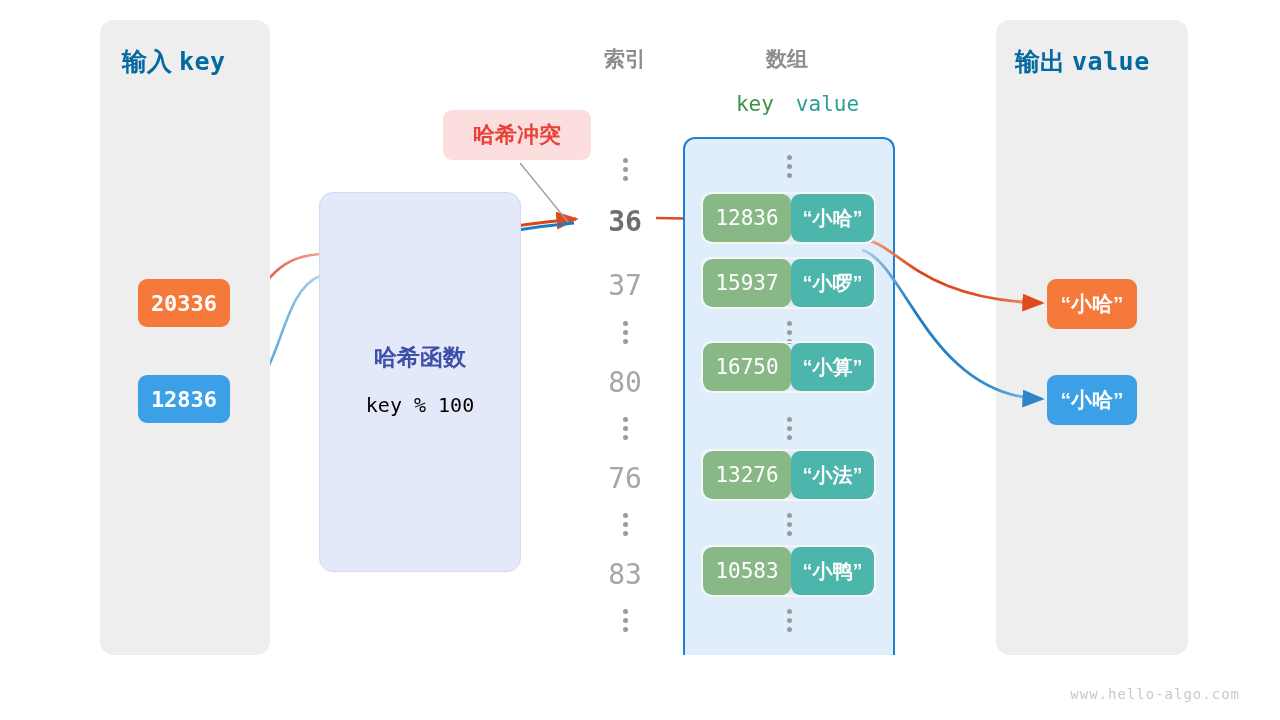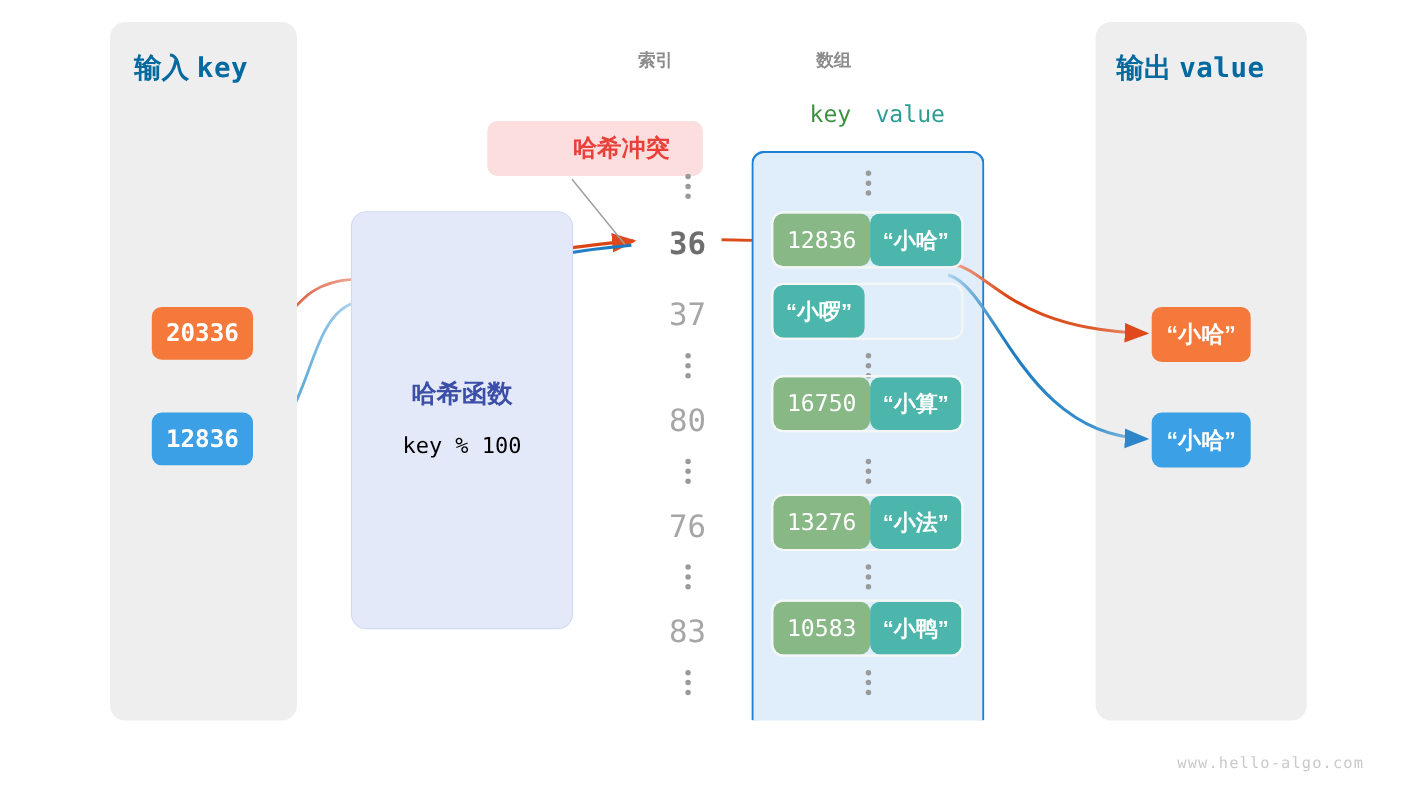--- a/index.html
+++ b/index.html
@@ -36,22 +36,23 @@
     font-family: "DejaVu Sans Mono", "Liberation Mono", monospace;
     letter-spacing: 0.5px;
   }
   #input-title  { left: 122px; top: 45px; }
   #output-title { left: 1015px; top: 45px; }
 
   .col-title {
     position: absolute;
     color: #8c8c8c;
     font-weight: bold;
-    font-size: 16px;
+    font-size: 21px;
     white-space: nowrap;
+    text-align: center;
   }
   #index-title { left: 580px; top: 45px; width: 90px; }
   #array-title { left: 742px; top: 45px; width: 90px; }
 
   #kv-header {
     position: absolute;
     left: 700px;
     top: 92px;
     width: 195px;
     font-family: "DejaVu Sans Mono", "Liberation Mono", monospace;
@@ -104,21 +105,20 @@
     width: 148px;
     height: 50px;
     background: #fbdedd;
     border-radius: 9px;
     display: flex;
     align-items: center;
     justify-content: center;
     color: #e8413a;
     font-size: 22px;
     font-weight: bold;
-    padding-left: 48px;
   }
 
   
   .pill {
     position: absolute;
     border-radius: 9px;
     display: flex;
     align-items: center;
     justify-content: center;
     color: #ffffff;
@@ -397,20 +397,21 @@
       <i></i>
       <i></i>
       <i></i>
     </div>
 
   <div class="cell" style="top:192px">
     <span class="key">12836</span>
     <span class="val">“小哈”</span>
   </div>
   <div class="cell" style="top:257px">
+    <span class="key">15937</span>
     <span class="val">“小啰”</span>
   </div>
   <div class="cell" style="top:341px">
     <span class="key">16750</span>
     <span class="val">“小算”</span>
   </div>
   <div class="cell" style="top:449px">
     <span class="key">13276</span>
     <span class="val">“小法”</span>
   </div>

